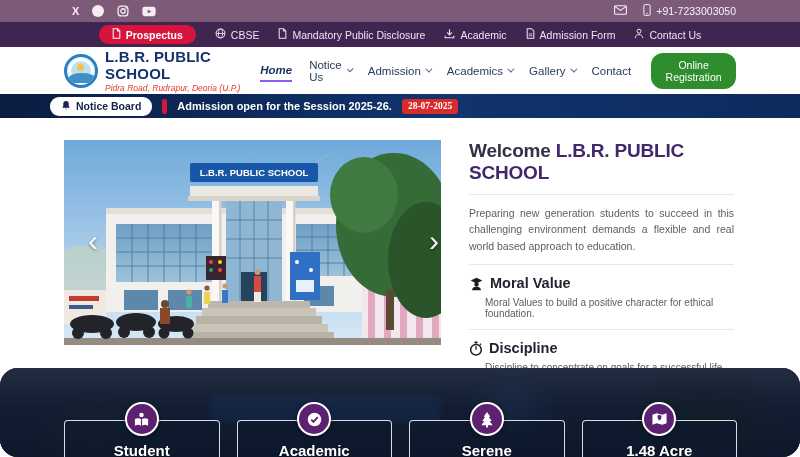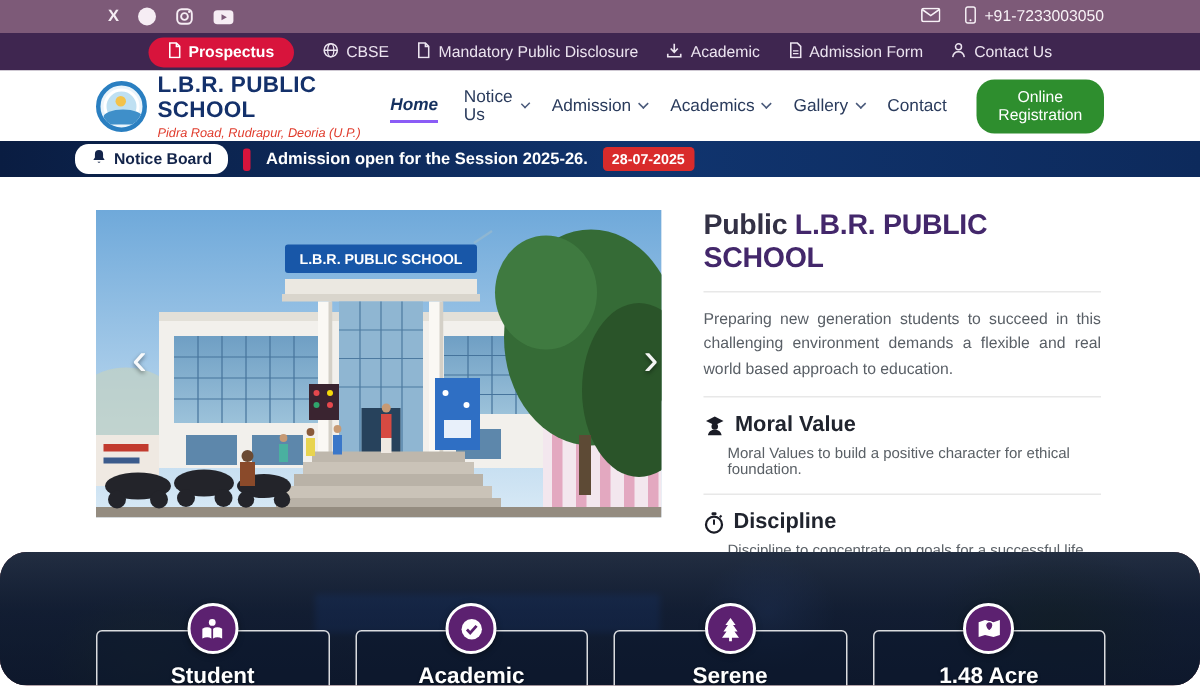--- a/index.html
+++ b/index.html
@@ -44,21 +44,21 @@
     border-radius:12px; padding:6px 14px; cursor:pointer; margin-left:3px; }
 
   
   .noticebar { height:24px; background:linear-gradient(90deg,#0a1d42,#10346e 55%,#0d2a5c); display:flex; align-items:center; }
   .noticebar .container { display:flex; align-items:center; gap:10px; width:700px; }
   .notice-pill { background:#fff; border-radius:9px; padding:3px 11px; display:flex; align-items:center; gap:5px;
     font-size:10.5px; font-weight:bold; color:#13244a; cursor:pointer; flex:none; }
   .red-sep { width:5px; height:15px; background:#d8143c; border-radius:2px; flex:none; }
   .notice-msg { color:#fff; font-size:11px; font-weight:bold; white-space:nowrap; }
   .date-badge { background:#d92b2b; color:#fff; font-size:9.5px; font-weight:bold; border-radius:3px;
-    padding:2.5px 6px; white-space:nowrap; }
+    padding:2.5px 6px; white-space:nowrap;font-family:Liberation Serif, serif; }
 
   
   .main { height:250px; background:#fff; }
   .main .container { display:flex; }
   .carousel { position:relative; width:377px; height:205px; margin-top:22px; flex:none; background:#dfe9f2; }
   .carousel svg { display:block; }
   .arrow { position:absolute; top:50%; transform:translateY(-58%); color:rgba(255,255,255,.95);
     font-size:30px; line-height:1; cursor:pointer; text-shadow:0 1px 3px rgba(0,0,0,.45); user-select:none; }
   .arrow.prev { left:24px; }
   .arrow.next { right:2px; }
@@ -361,21 +361,21 @@
             <circle cx="143" cy="148" r="2.6" fill="#8a5a3a"></circle>
           <rect x="122" y="156" width="6" height="12" fill="#4ab0a0"></rect>
             <circle cx="125" cy="152" r="2.6" fill="#c79a74"></circle>
         </g>
       </svg>
       <span class="arrow prev">‹</span>
       <span class="arrow next">›</span>
     </div>
 
     <div class="welcome">
-      <h1><span class="t1">Public </span><span class="t2">L.B.R. PUBLIC SCHOOL</span></h1>
+      <h1><span class="t1">Welcome </span><span class="t2">L.B.R. PUBLIC SCHOOL</span></h1>
       <hr class="divider">
       <p class="intro">Preparing new generation students to succeed in this challenging environment demands a flexible and real world based approach to education.</p>
       <hr class="divider">
       <div class="feature">
         <h3>
           <span class="fe-icon">
             <svg width="15" height="15" viewBox="0 0 18 18">
                 <path d="M2 5.5L9 2l7 3.5-7 3.5z" fill="#1a1c26"></path>
                 <circle cx="9" cy="10" r="2.6" fill="#1a1c26"></circle>
                 <path d="M3.5 17c.6-3 2.8-4.4 5.5-4.4s4.9 1.4 5.5 4.4z" fill="#1a1c26"></path>

